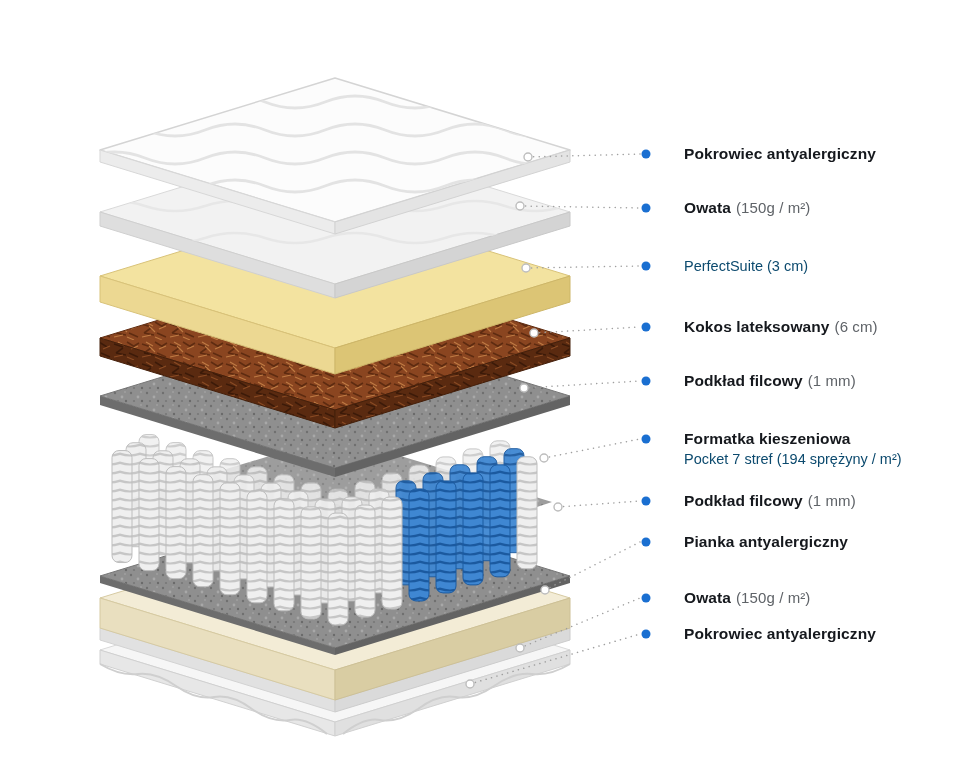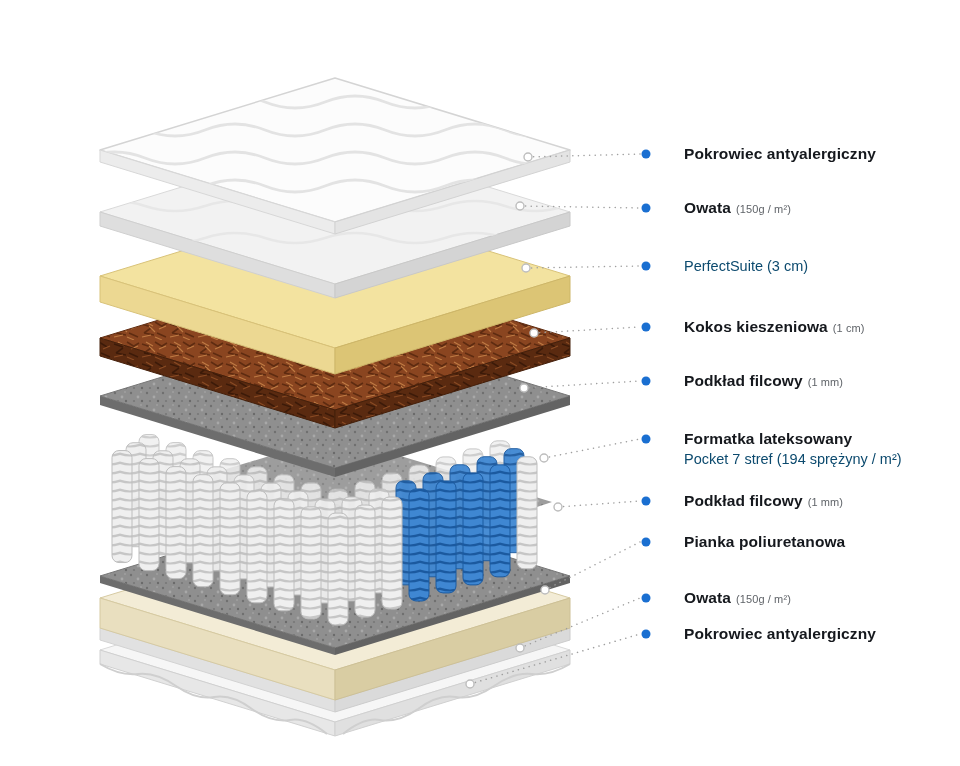--- a/index.html
+++ b/index.html
@@ -2,21 +2,21 @@
 <html><head>
 <meta charset="utf-8">
 <style>
   html,body{margin:0;padding:0;background:#ffffff;}
   body{font-family:"Liberation Sans","DejaVu Sans",sans-serif;}
   .stage{position:relative;width:960px;height:766px;background:#ffffff;overflow:hidden;}
   .stage svg{position:absolute;left:0;top:0;}
   .labels{position:absolute;left:0;top:0;width:960px;height:766px;pointer-events:none;}
   .label{position:absolute;left:684px;width:292px;}
   .l1{font-size:15.5px;font-weight:bold;color:#15181d;line-height:20px;letter-spacing:.1px;}
-  .l1 .s{font-weight:normal;color:#5f6368;margin-left:5px;font-size:11px;}
+  .l1 .s{font-weight:normal;color:#5f6368;margin-left:5px;font-size:15px;}
   .l1 .s:empty{display:none;margin:0;}
   .l2{font-size:14.5px;color:#0c4a6e;line-height:18px;margin-top:1px;}
   .l2:empty{display:none;}
   .leader{stroke:#9f9f9f;stroke-width:1.5;stroke-linecap:round;stroke-dasharray:0.1 5.5;fill:none;}
   .startc{fill:#ffffff;stroke:#bdbdbd;stroke-width:1.4;}
 </style>
 </head>
 <body>
 
 <div class="stage">
@@ -246,37 +246,37 @@
 
   </div>
   <div class="label" style="top:198px">
     <div class="l1"><span class="t">Owata</span><span class="s">(150g / m²)</span></div>
 
   </div>
   <div class="label" style="top:256px">
     <div class="l2">PerfectSuite (3 cm)</div>
   </div>
   <div class="label" style="top:317px">
-    <div class="l1"><span class="t">Kokos kieszeniowa</span><span class="s">(1 cm)</span></div>
+    <div class="l1"><span class="t">Kokos lateksowany</span><span class="s">(6 cm)</span></div>
 
   </div>
   <div class="label" style="top:371px">
     <div class="l1"><span class="t">Podkład filcowy</span><span class="s">(1 mm)</span></div>
 
   </div>
   <div class="label" style="top:429px">
-    <div class="l1"><span class="t">Formatka lateksowany</span></div>
+    <div class="l1"><span class="t">Formatka kieszeniowa</span></div>
     <div class="l2">Pocket 7 stref (194 sprężyny / m²)</div>
   </div>
   <div class="label" style="top:491px">
     <div class="l1"><span class="t">Podkład filcowy</span><span class="s">(1 mm)</span></div>
 
   </div>
   <div class="label" style="top:532px">
-    <div class="l1"><span class="t">Pianka poliuretanowa</span></div>
+    <div class="l1"><span class="t">Pianka antyalergiczny</span></div>
   </div>
   <div class="label" style="top:588px">
     <div class="l1"><span class="t">Owata</span><span class="s">(150g / m²)</span></div>
 
   </div>
   <div class="label" style="top:624px">
     <div class="l1"><span class="t">Pokrowiec antyalergiczny</span></div>
 
   </div>
 </div>

